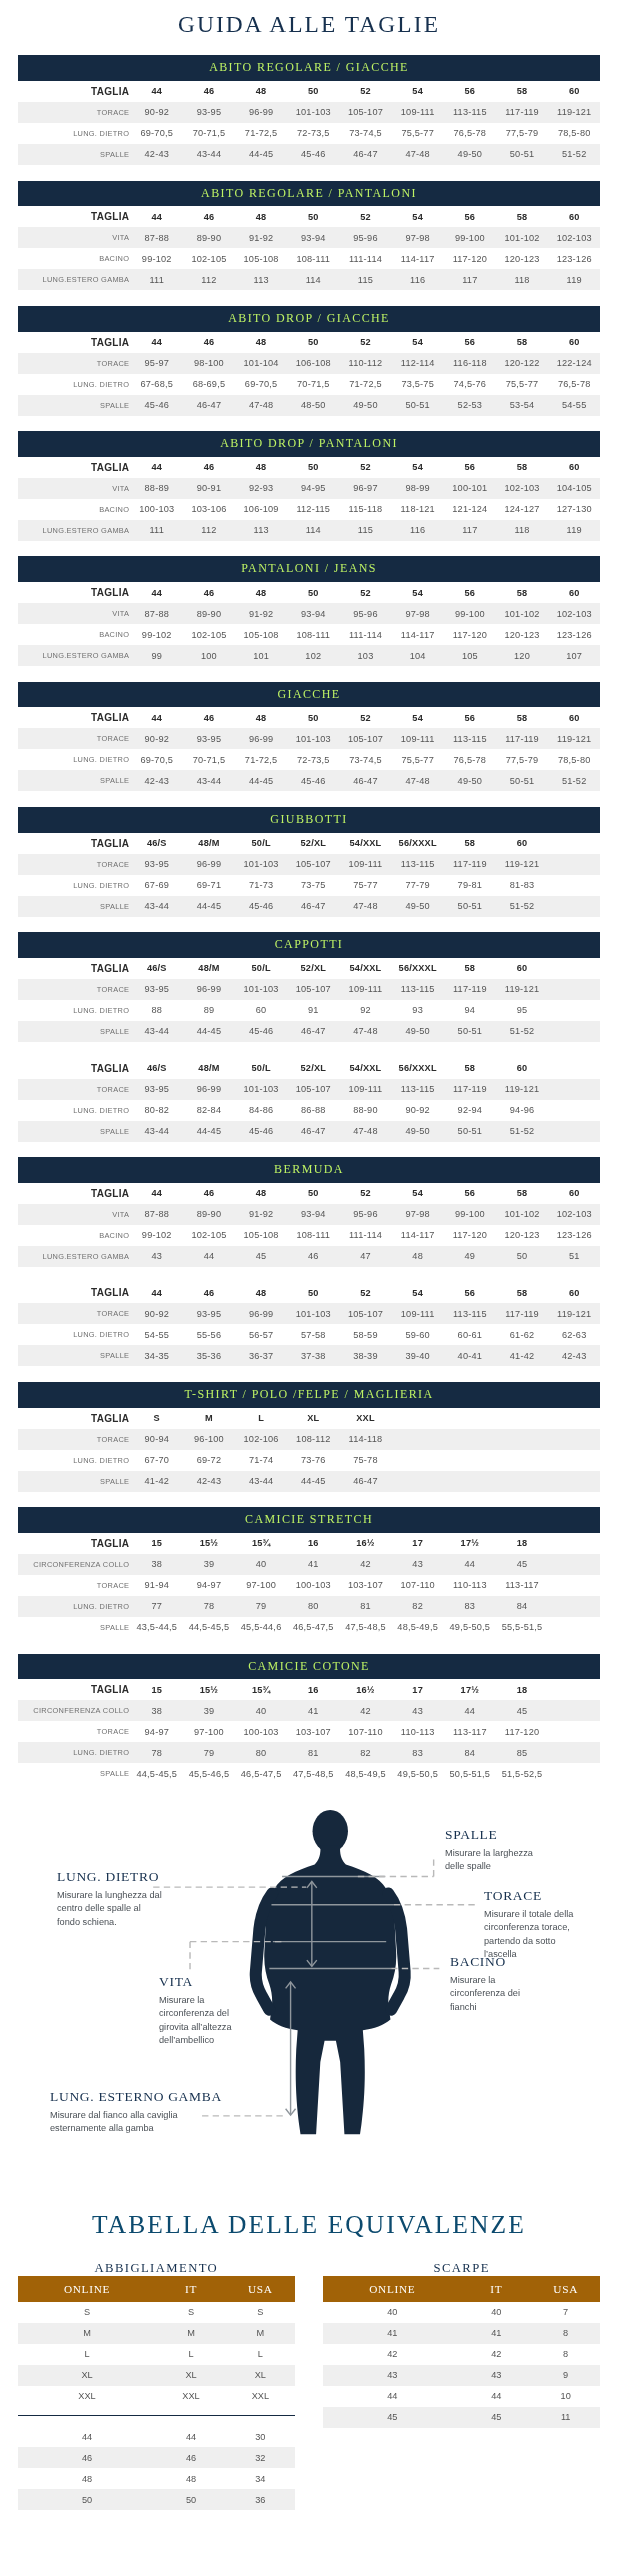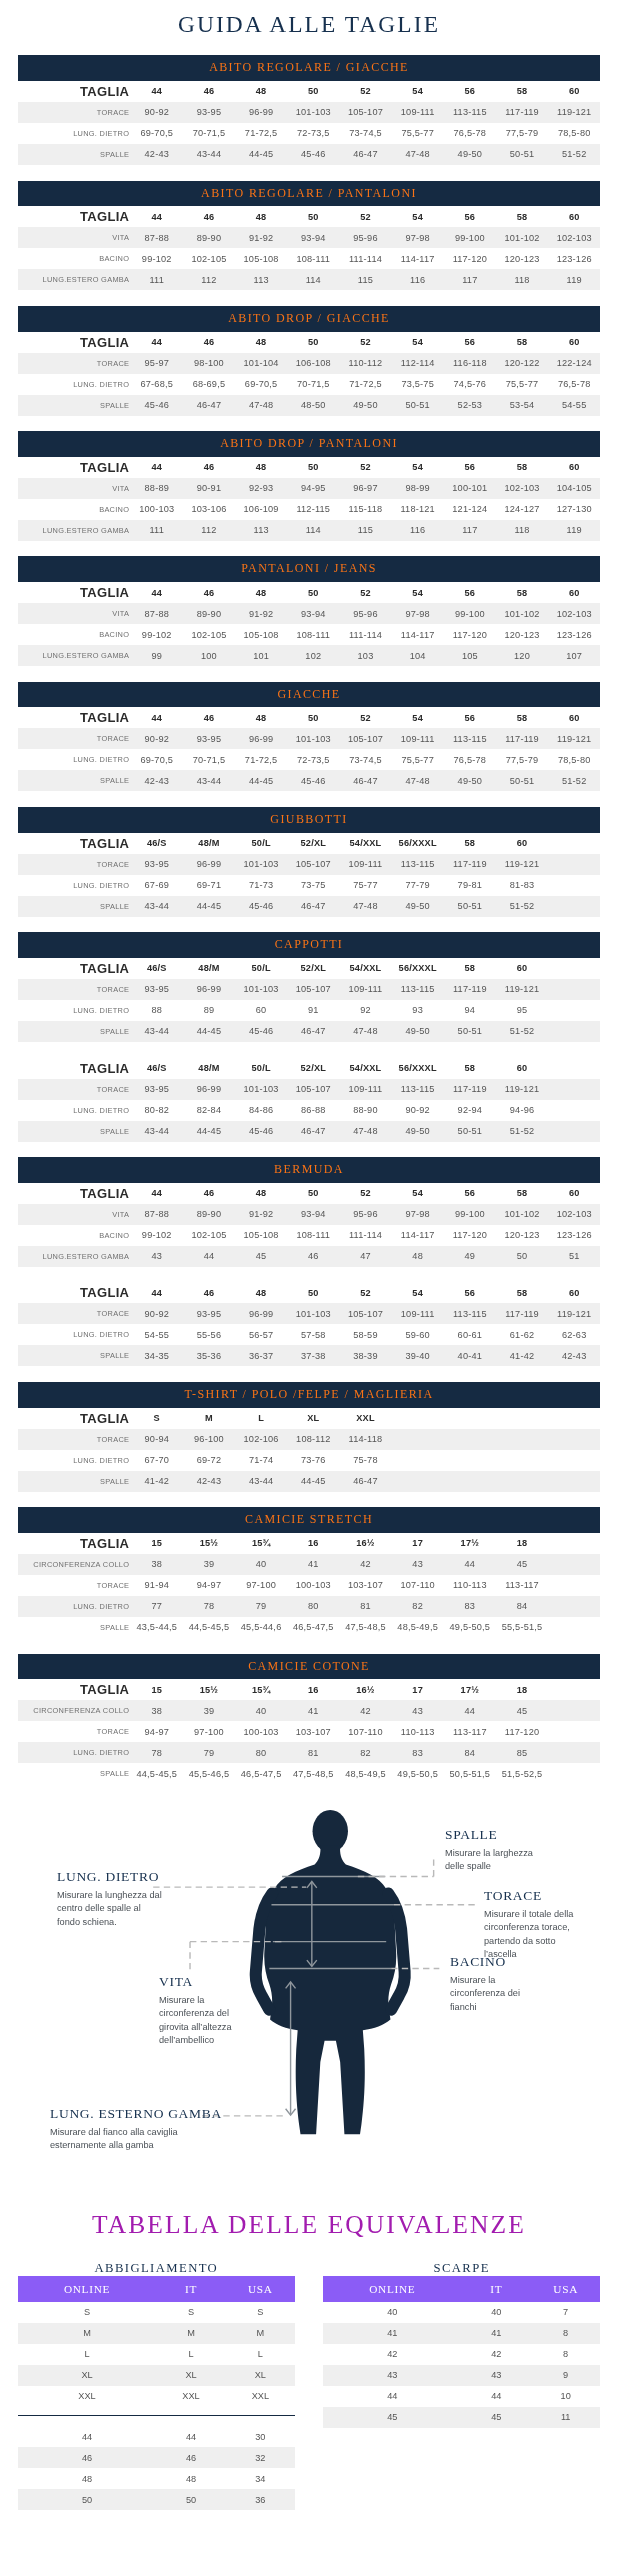--- a/index.html
+++ b/index.html
@@ -1,42 +1,42 @@
 <!DOCTYPE html>
 <html style="font-size:11.3px"><head>
 <meta charset="utf-8">
 <style>
   html,body{margin:0;padding:0;background:#fff;}
   body{width:618px;font-family:"Liberation Sans",sans-serif;color:#555;}
   .page-title{font-family:"Liberation Serif",serif;font-weight:400;color:#16304e;text-align:center;
     font-size:23.4px;letter-spacing:2.1px;margin:11.3px 0 17px;}
   
   .stable{margin:0 17.7px 15.6px;}
-  .stable-head{background:#152a42;color:#f97316;font-family:"Liberation Serif",serif;text-align:center;
+  .stable-head{background:#152a42;color:#bef264;font-family:"Liberation Serif",serif;text-align:center;
     font-size:12px;letter-spacing:1.4px;padding:5px 0 5.7px;}
   .srow{display:grid;grid-template-columns:113px repeat(9,1fr);align-items:center;height:21px;}
   .rows .srow:nth-child(even){background:#efefef;}
   .lbl{text-align:right;font-size:7.4px;color:#6f6f6f;letter-spacing:0.3px;padding-right:1.4px;}
   .val{text-align:center;font-size:9.2px;color:#555;letter-spacing:0.2px;}
-  .srow.taglia .lbl{color:#2b2b2b;font-weight:bold;font-size:13px;}
+  .srow.taglia .lbl{color:#2b2b2b;font-weight:bold;font-size:10px;}
   .srow.taglia .val{color:#2b2b2b;font-weight:bold;}
   
   .diagram{position:relative;height:386px;margin:10px 0 18.4px;}
   .diagram svg{position:absolute;left:0;top:0;}
   .dlabel{position:absolute;}
   .dtitle{font-family:"Liberation Serif",serif;color:#16304e;font-size:13.5px;letter-spacing:0.7px;margin-bottom:4.2px;white-space:nowrap;}
   .ddesc{font-size:9.2px;line-height:1.45;color:#4a5056;}
   
-  .equiv-title{font-family:"Liberation Serif",serif;font-weight:400;color:#a21caf;text-align:center;
+  .equiv-title{font-family:"Liberation Serif",serif;font-weight:400;color:#0c4a6e;text-align:center;
     font-size:25.5px;letter-spacing:2.1px;margin:24px 0 21px;}
   .equiv-wrap{display:flex;gap:28px;margin:0 17.7px;padding-bottom:21px;align-items:flex-start;}
   .equiv{flex:1;}
   .equiv-label{text-align:center;font-family:"Liberation Serif",serif;color:#16304e;font-size:12.7px;
     letter-spacing:1.4px;}
-  .equiv-head{background:#8b5cf6;color:#fff;font-family:"Liberation Serif",serif;display:grid;
+  .equiv-head{background:#a16207;color:#fff;font-family:"Liberation Serif",serif;display:grid;
     grid-template-columns:2fr 1fr 1fr;text-align:center;font-size:11.3px;letter-spacing:0.7px;padding:7px 0;}
   .erow{display:grid;grid-template-columns:2fr 1fr 1fr;height:21px;align-items:center;text-align:center;
     font-size:9.2px;color:#555;}
   .ezebra .erow:nth-child(even){background:#efefef;}
   .equiv-divider{border-top:1.4px solid #152a42;margin:8.5px 0 10px;}
 </style>
 </head>
 <body>
 
 <h1 class="page-title">GUIDA ALLE TAGLIE</h1>
@@ -853,21 +853,21 @@
     <div class="ddesc">Misurare il totale della circonferenza torace, partendo da sotto l’ascella</div>
   </div>
   <div class="dlabel" style="left:159px;top:174px;width:85px;">
     <div class="dtitle">VITA</div>
     <div class="ddesc">Misurare la circonferenza del girovita all’altezza dell’ambellico</div>
   </div>
   <div class="dlabel" style="left:450px;top:154px;width:81px;">
     <div class="dtitle">BACINO</div>
     <div class="ddesc">Misurare la circonferenza dei fianchi</div>
   </div>
-  <div class="dlabel" style="left:50px;top:306px;width:149px;">
+  <div class="dlabel" style="left:50px;top:289px;width:149px;">
     <div class="dtitle">LUNG. ESTERNO GAMBA</div>
     <div class="ddesc">Misurare dal fianco alla caviglia esternamente alla gamba</div>
   </div>
 </div>
 
 <h2 class="equiv-title">TABELLA DELLE EQUIVALENZE</h2>
 
 <div class="equiv-wrap">
   <section class="equiv">
     <div class="equiv-label">ABBIGLIAMENTO</div>

